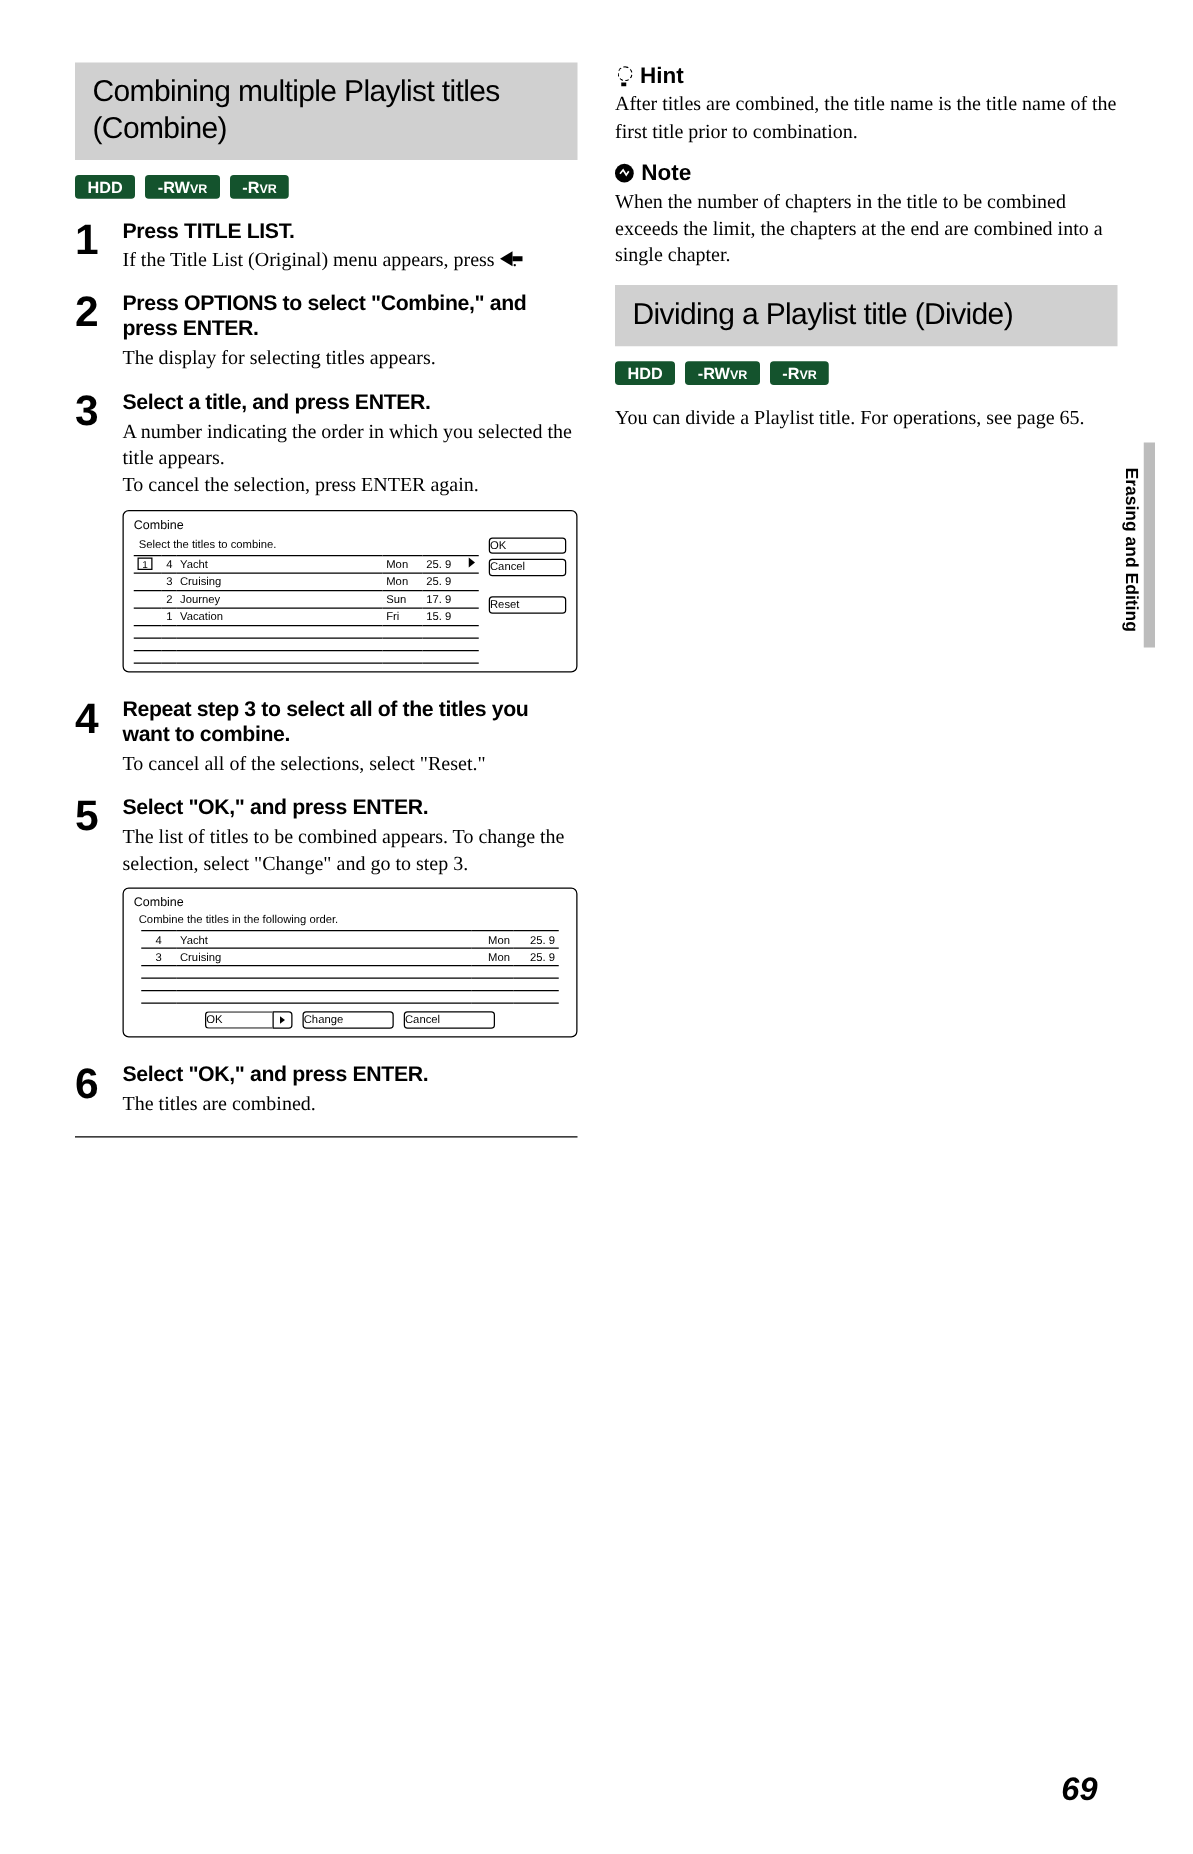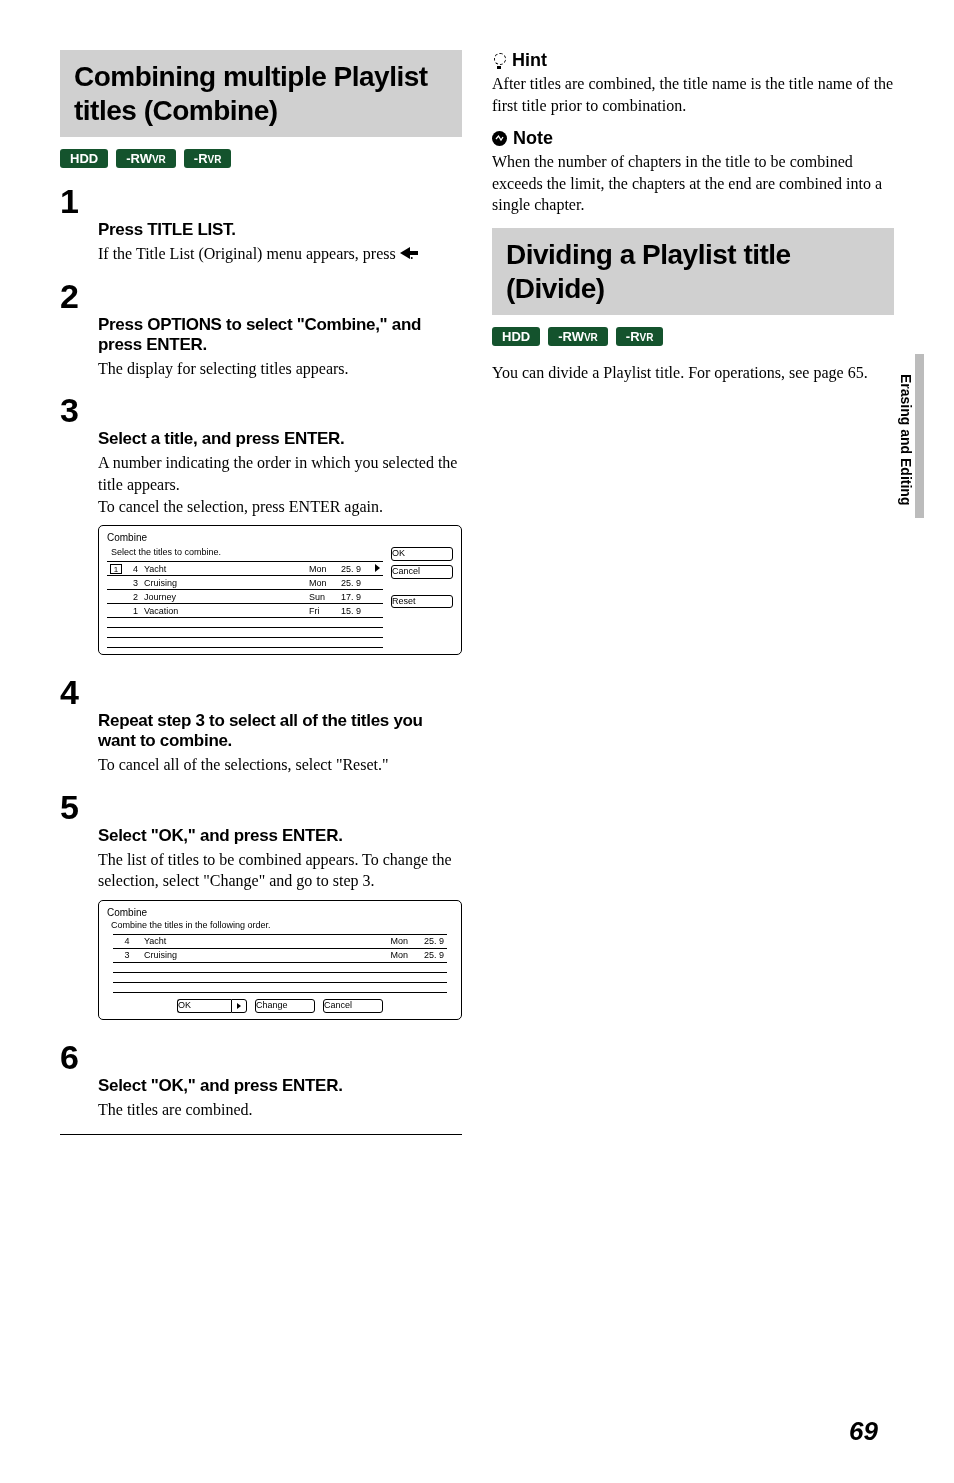--- a/index.html
+++ b/index.html
@@ -18,22 +18,22 @@
   }
   .col { flex: 1; min-width: 0; }
   .col-right { flex: 1; }
 
   .gray-box {
     background: #d0d0d0;
     padding: 10px 14px;
     margin-bottom: 12px;
   }
   .gray-box h2 {
-    font-size: 28px;
-    font-weight: bold;
+    font-size: 24px;
+    font-weight: normal;
     line-height: 1.2;
     font-family: Arial, Helvetica, sans-serif;
     letter-spacing: -0.5px;
   }
 
   .badge-row { display: flex; gap: 8px; margin-bottom: 16px; margin-top: 4px; }
   .badge {
     background: #14532d;
     color: #fff;
     font-weight: bold;
@@ -47,21 +47,21 @@
   .step { display: flex; margin-bottom: 14px; }
   .step-num {
     font-size: 34px;
     font-weight: bold;
     width: 38px;
     flex-shrink: 0;
     line-height: 1;
     padding-top: 0;
     font-family: Arial, sans-serif;
   }
-  .step-body { flex: 1; margin-top: 36px; }
+  .step-body { flex: 1; }
   .step-title {
     font-size: 17px;
     font-weight: bold;
     margin-bottom: 3px;
     letter-spacing: -0.3px;
   }
   .step-text {
     font-size: 16px;
     font-family: "Times New Roman", Times, serif;
     line-height: 1.35;
@@ -112,21 +112,21 @@
   .idx-box {
     display: inline-block; border:0.5px solid #000; width:12px; height:10px; text-align:center; line-height:10px; font-size:8px;
   }
   .arrow-cell { width: 10px; font-size: 9px; text-align: center; }
   .arrow-cell .caret {
     display:inline-block; width:0;height:0;
     border-top:4px solid transparent;border-bottom:4px solid transparent;border-left:5px solid #000;
   }
 
   .dialog2-btnrow { display:flex; justify-content:center; gap:8px; margin-top:6px; }
-  .dialog2-btnrow .dbtn { width: 60px; }
+  .dialog2-btnrow .dbtn { width: 73px; }
   .sel-indicator { display:flex; }
   .sel-indicator .dbtn { border-radius: 3px 0 0 3px; width: 54px; border-right: none;}
   .sel-indicator .tag {
     border: 0.5px solid #000; border-radius: 0 3px 3px 0; width: 16px; display:flex; align-items:center; justify-content:center;
   }
   .sel-indicator .tag span {
     display:inline-block; width:0;height:0;
     border-top:3px solid transparent;border-bottom:3px solid transparent;border-left:4px solid #000;
   }
 

